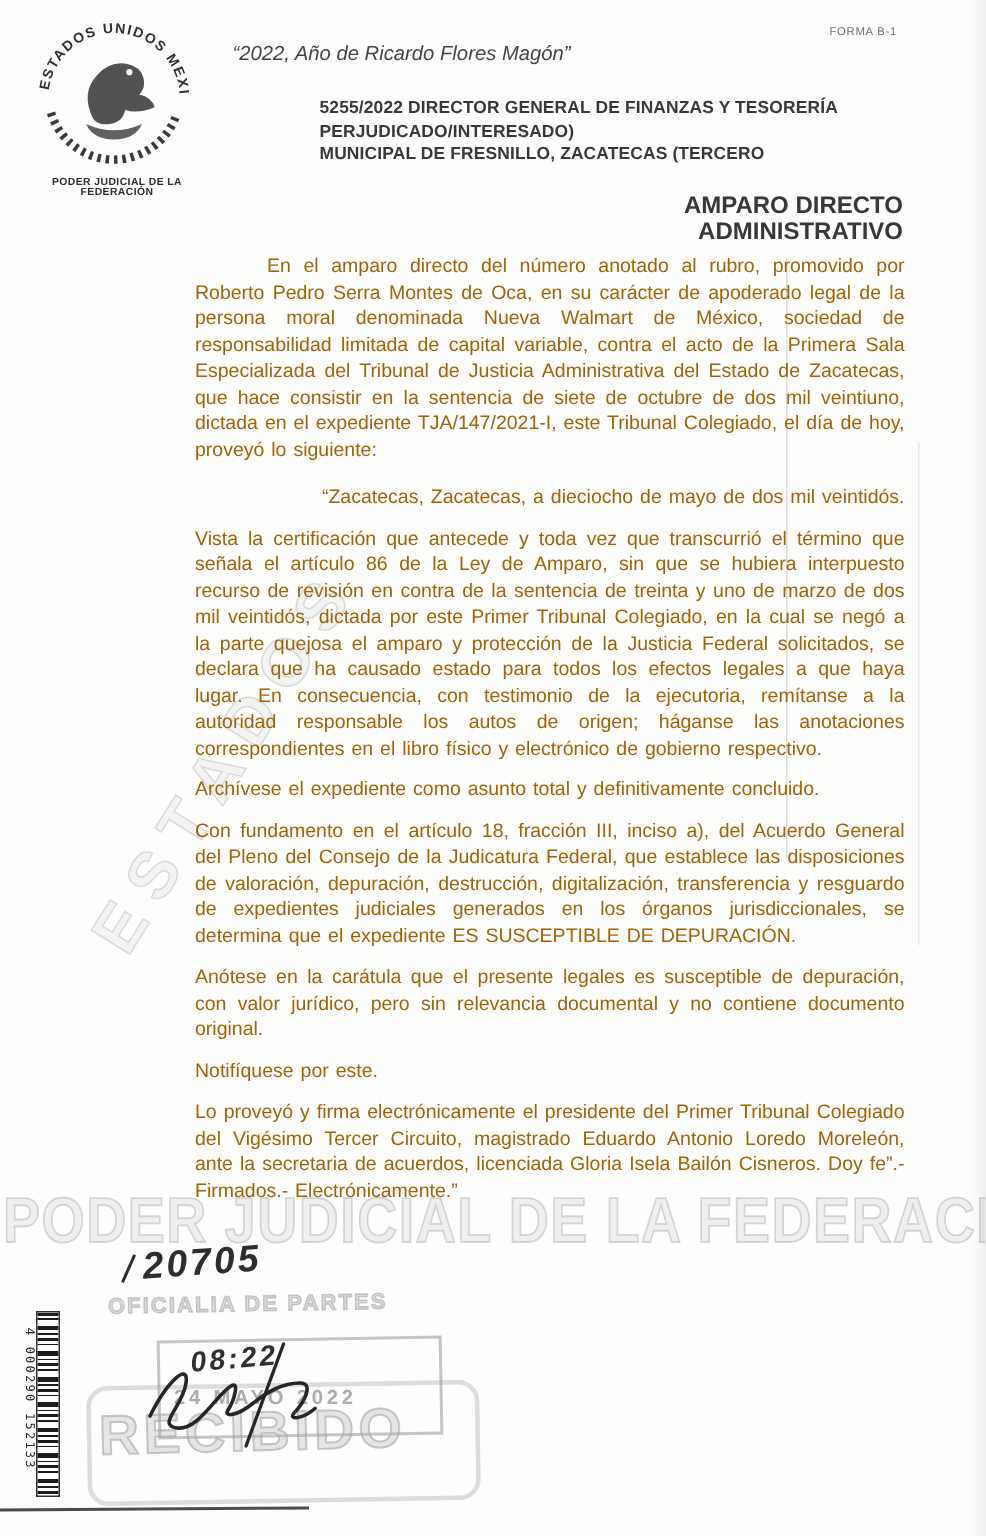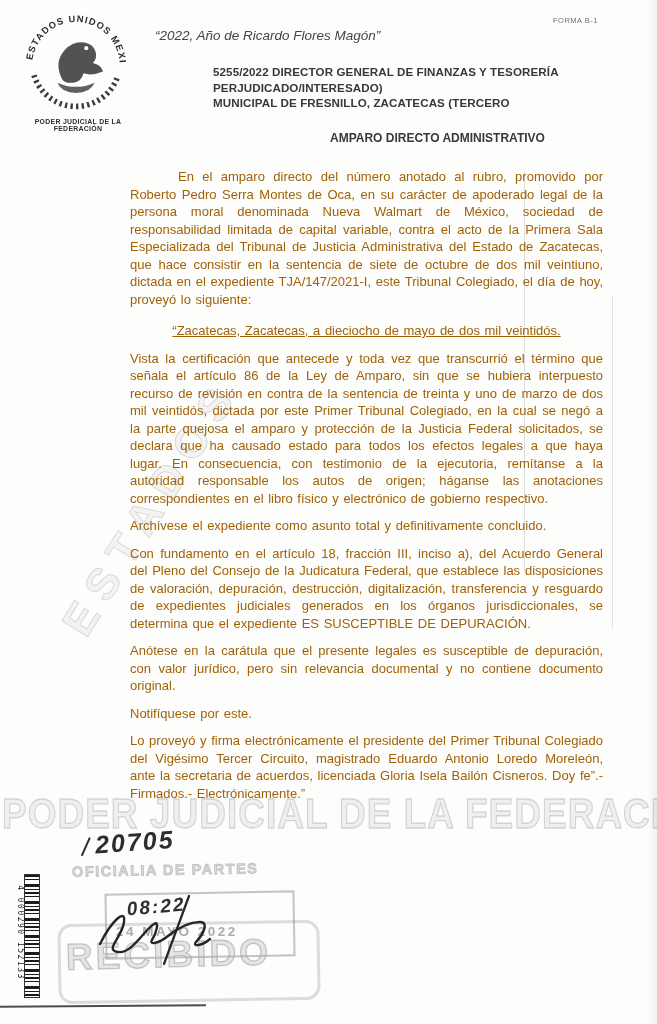--- a/index.html
+++ b/index.html
@@ -44,32 +44,32 @@
     letter-spacing:0.5px; z-index:1; }
   .quote{
     position:absolute; left:155px; top:28px; width:310px; text-align:left; z-index:1;
     font-size:13.5px; font-style:italic; color:#444;
   }
   .addressee{
     position:absolute; left:213px; top:64px; width:400px; z-index:1;
     font-size:11.6px; font-weight:bold; line-height:15.6px; color:#383838; letter-spacing:0.1px;
   }
   .case-block{
-    position:absolute; left:330px; top:130px; width:272px; z-index:1;
-    font-size:12px; font-weight:bold; line-height:16.5px; color:#383838;
+    position:absolute; left:330px; top:130px; width:272px; text-align:right; z-index:1;
+    font-size:16px; font-weight:bold; line-height:16.5px; color:#383838;
   }
 
   
   .body-text{
     position:absolute; left:130px; top:168px; width:473px; z-index:1;
     font-size:13px; line-height:17.5px; text-align:justify; color:#a16207;
     word-spacing:1px;
   }
   .body-text p{ margin-bottom:10px; }
-  .body-text p.quote-line{ margin-top:14px; text-align:center;text-decoration:underline; }
+  .body-text p.quote-line{ margin-top:14px; text-align:right; }
   .body-text p.indent{ text-indent:48px; }
   .body-text p.indent-sm{ text-indent:36px; }
 
   
   .folio{
     position:absolute; left:86px; top:828px; z-index:2;
     font-size:25px; font-weight:600; font-style:italic; color:#2d2d2d;
     transform:rotate(-4deg); letter-spacing:2px;
   }
   .folio .tick{

